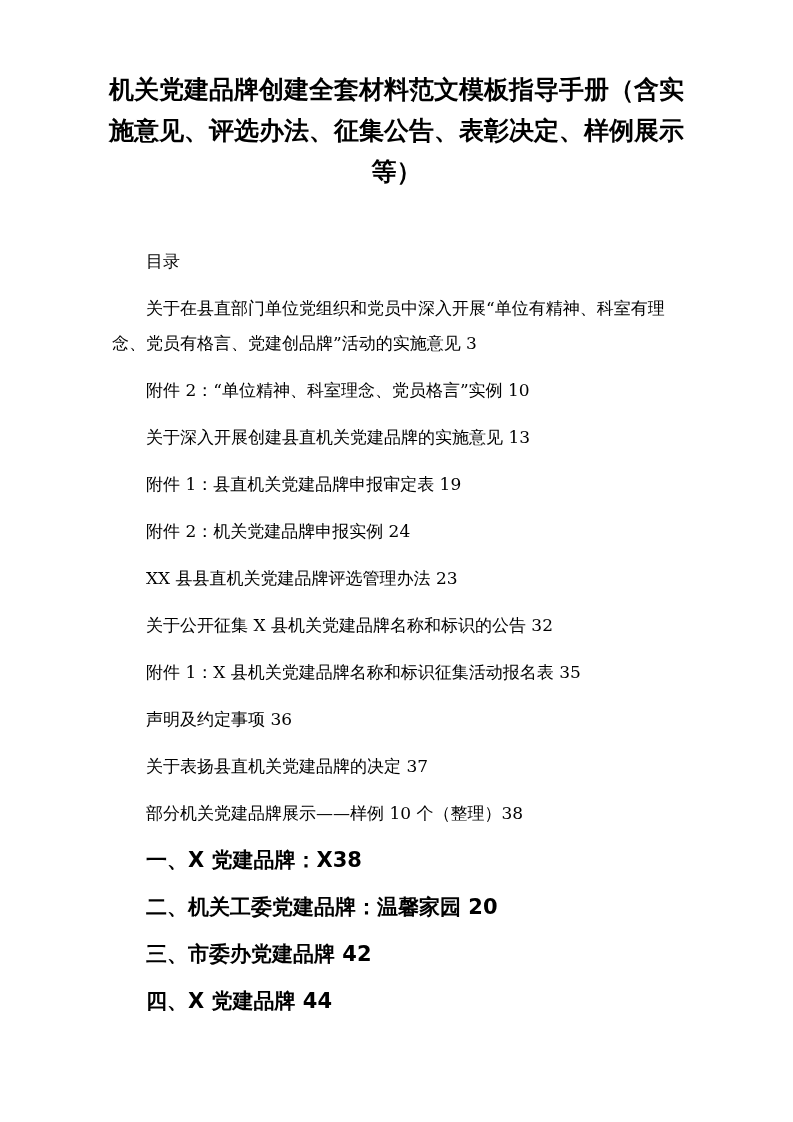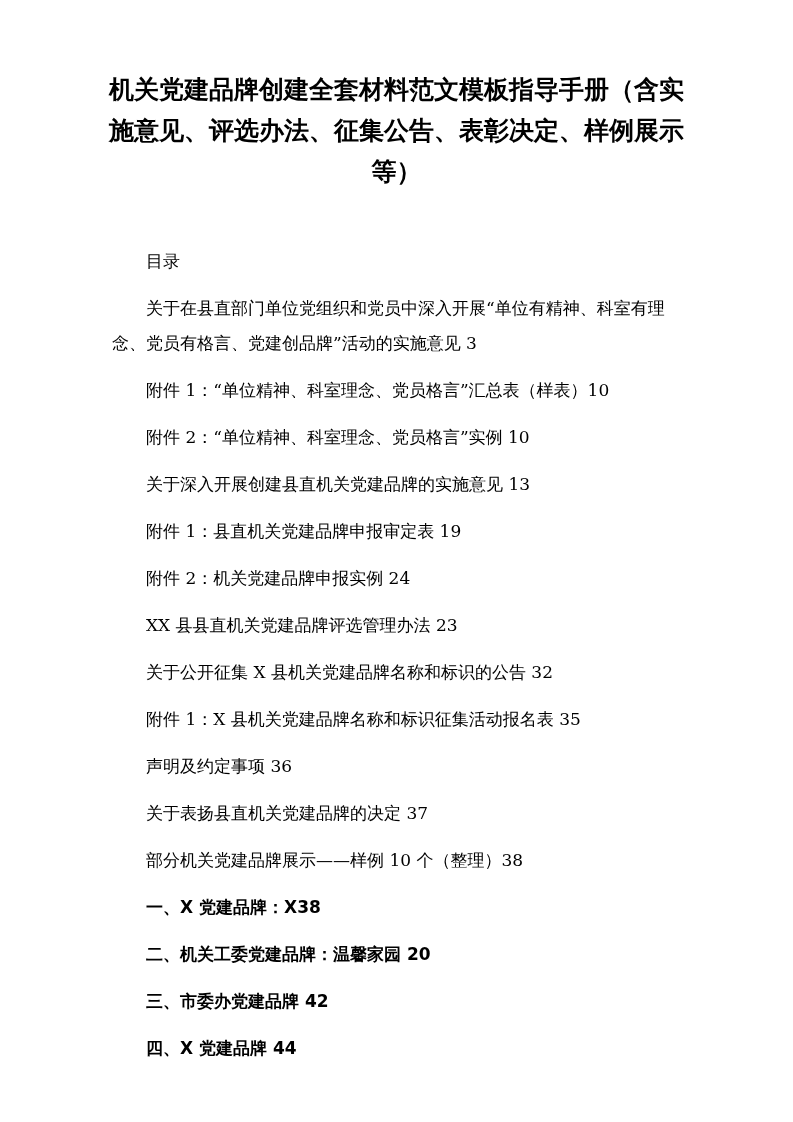--- a/index.html
+++ b/index.html
@@ -40,33 +40,32 @@
     word-break: break-all;
     margin: 12px;
   }
   .toc-line.first {
     text-indent: 34px;
   }
   .toc-line.bold {
     font-family: "DejaVu Sans", "Liberation Sans", sans-serif;
     font-weight: bold;
     text-indent: 34px;
-    font-size: 17px;
+    font-size: 21px;
   }
 </style>
 </head>
 <body>
 
 <div class="page">
   <h1 class="doc-title">机关党建品牌创建全套材料范文模板指导手册（含实施意见、评选办法、征集公告、表彰决定、样例展示等）</h1>
 
   <div class="toc">
     <p class="toc-line first">目录</p>
     <p class="toc-line">关于在县直部门单位党组织和党员中深入开展“单位有精神、科室有理念、党员有格言、党建创品牌”活动的实施意见 3</p>
-    <p class="toc-line">附件 1：“单位精神、科室理念、党员格言”汇总表（样表）10</p>
     <p class="toc-line">附件 2：“单位精神、科室理念、党员格言”实例 10</p>
     <p class="toc-line">关于深入开展创建县直机关党建品牌的实施意见 13</p>
     <p class="toc-line">附件 1：县直机关党建品牌申报审定表 19</p>
     <p class="toc-line">附件 2：机关党建品牌申报实例 24</p>
     <p class="toc-line">XX 县县直机关党建品牌评选管理办法 23</p>
     <p class="toc-line">关于公开征集 X 县机关党建品牌名称和标识的公告 32</p>
     <p class="toc-line">附件 1：X 县机关党建品牌名称和标识征集活动报名表 35</p>
     <p class="toc-line">声明及约定事项 36</p>
     <p class="toc-line">关于表扬县直机关党建品牌的决定 37</p>
     <p class="toc-line">部分机关党建品牌展示——样例 10 个（整理）38</p>

